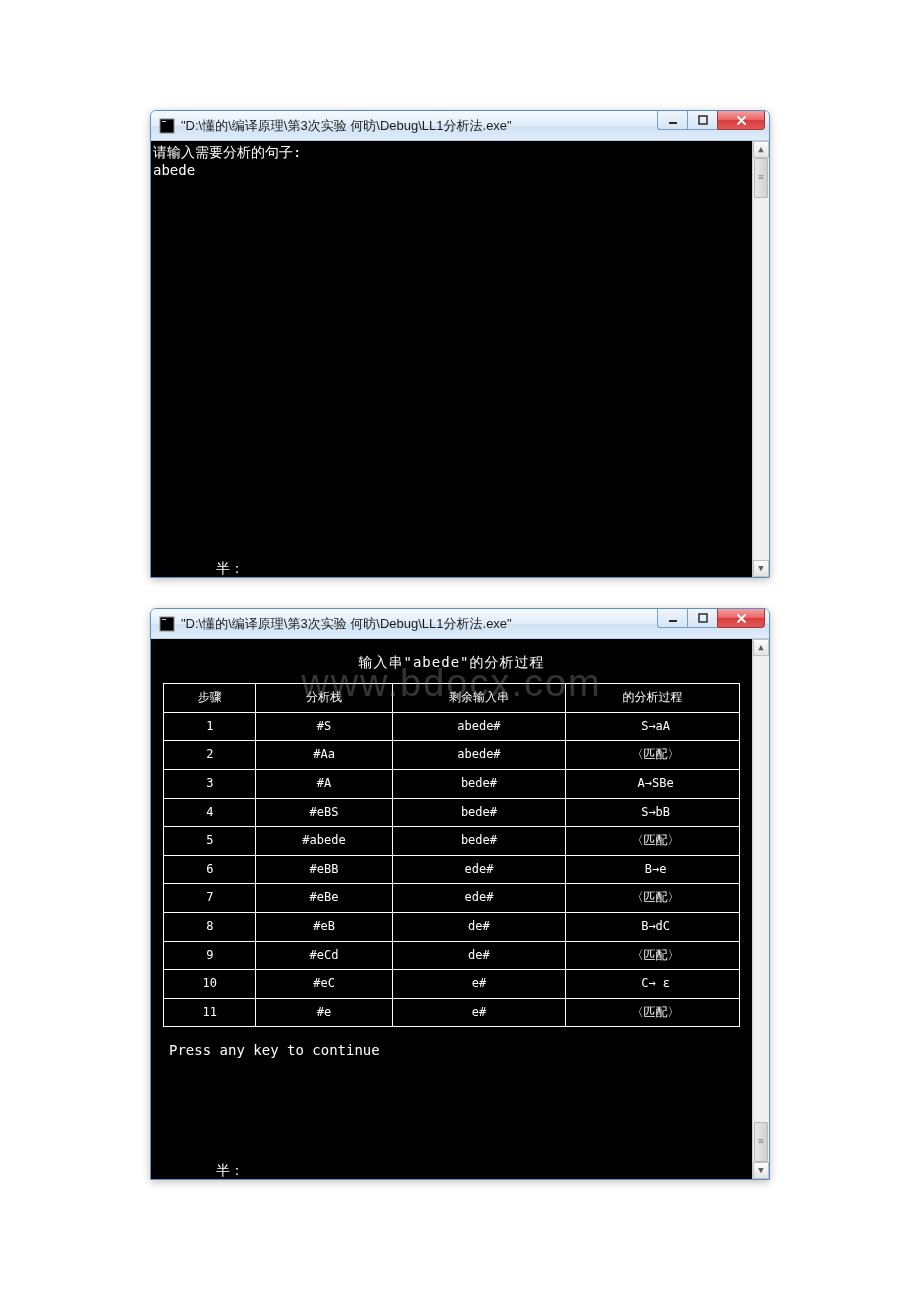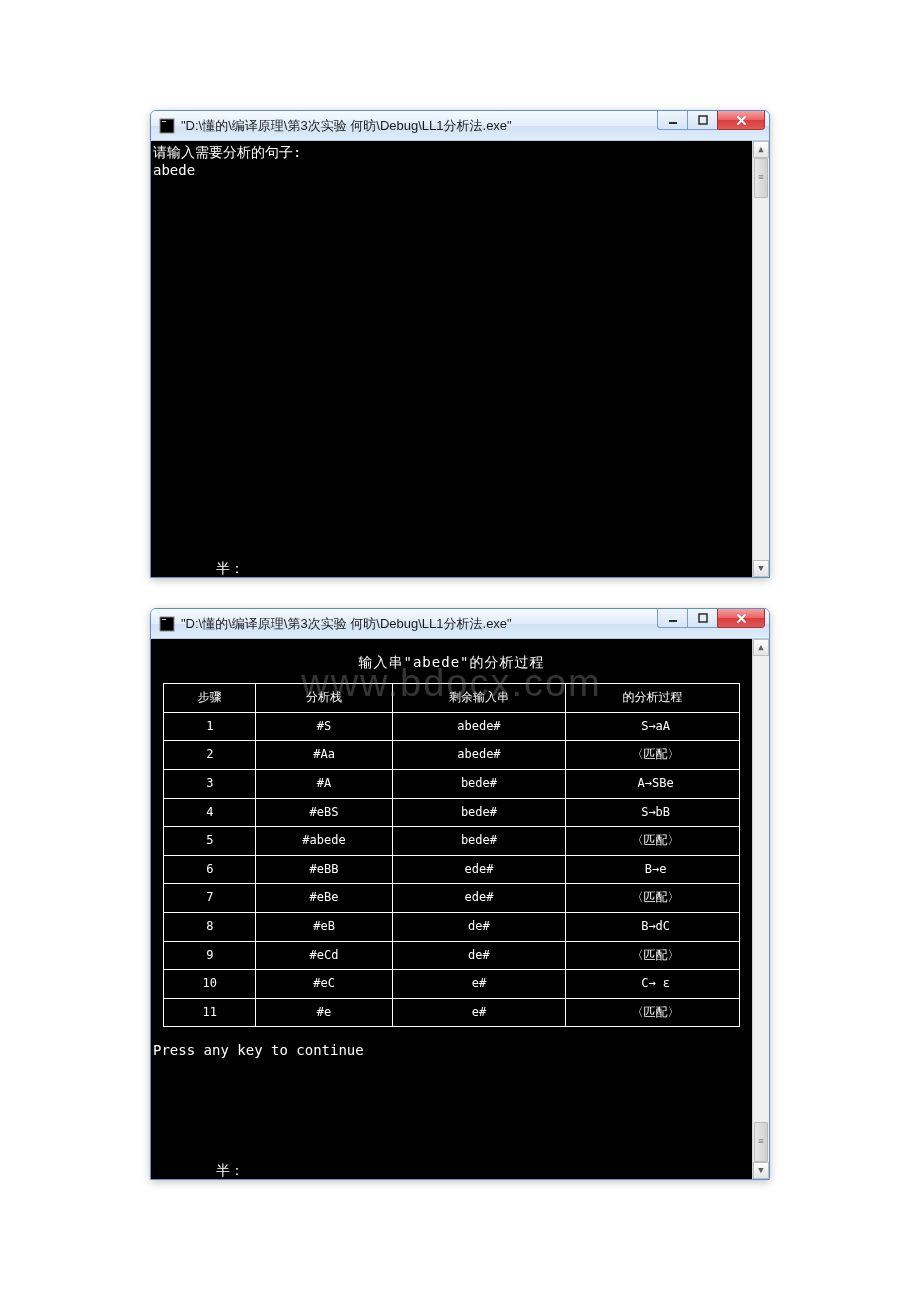--- a/index.html
+++ b/index.html
@@ -354,21 +354,21 @@
               <td class="prod">C→ ε</td>
             </tr>
             <tr>
               <td>11</td>
               <td>#e</td>
               <td>e#</td>
               <td class="prod">〈匹配〉</td>
             </tr>
           </tbody>
       </table>
-      <div class="press-key" style="white-space:pre;">Press any key to continue</div>
+      <div class="press-key" style="white-space:pre;margin-left:16px;">Press any key to continue</div>
       <div style="position:absolute;bottom:0;left:65px;">半：</div>
     </div>
     <div class="scrollbar">
       <div class="sb-arrow">▲</div>
       <div class="sb-track">
         <div class="sb-thumb"></div>
       </div>
       <div class="sb-arrow">▼</div>
     </div>
   </div>

